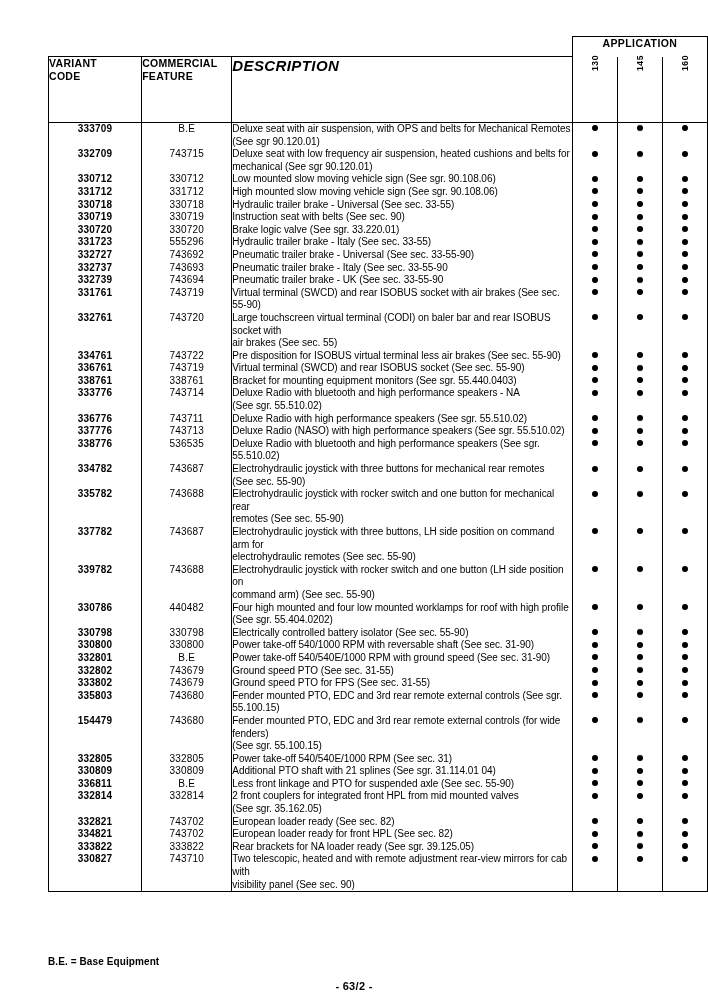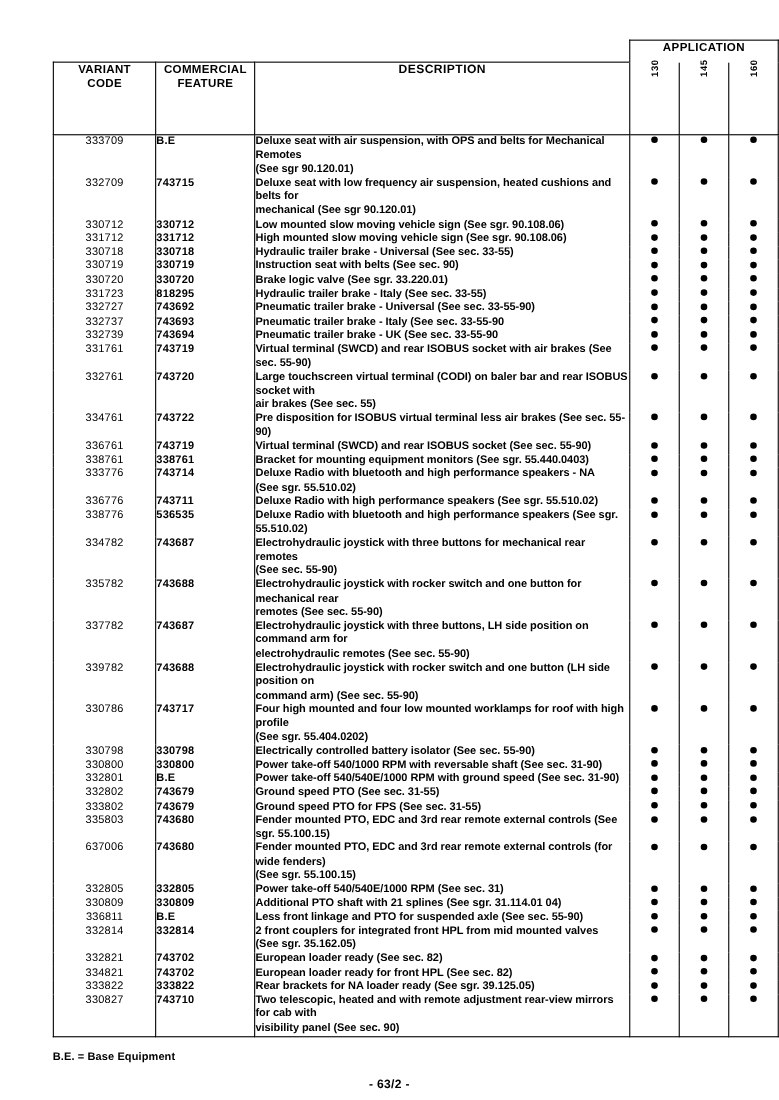--- a/index.html
+++ b/index.html
@@ -63,31 +63,32 @@
     text-align: center;
     vertical-align: middle;
     font-size: 10.5px;
     font-weight: bold;
     letter-spacing: 0.4px;
     color: #000;
   }
   .hdr-cell {
     border: 1px solid #000;
     height: 66px;
-    text-align: center;
+    text-align: left;
     vertical-align: middle;
     font-size: 10.5px;
     font-weight: bold;
     line-height: 1.22;
     letter-spacing: 0.3px;
     margin-top: 32px;
   }
   .hdr-cell.desc {
-    font-size: 11px;
+    font-size: 15px;
     letter-spacing: 0.4px;
+    font-style: italic;
   }
   .hdr-app-cell {
     border: 1px solid #000;
     border-top: none;
     height: 66px;
     vertical-align: bottom;
     text-align: center;
     position: relative;
   }
   .vert-label {
@@ -100,39 +101,39 @@
     white-space: nowrap;
     margin-bottom: 10px;
   }
 
   
   .cell-code {
     border-left: 1px solid #000;
     border-right: 1px solid #000;
     text-align: center;
     font-size: 10px;
+    font-weight: bold;
+    padding-top: 2px;
+    line-height: 12.6px;
+    letter-spacing: 0.2px;
+  }
+  .cell-feature {
+    border-right: 1px solid #000;
+    text-align: center;
+    font-size: 10px;
     font-weight: normal;
     padding-top: 2px;
     line-height: 12.6px;
     letter-spacing: 0.2px;
   }
-  .cell-feature {
-    border-right: 1px solid #000;
-    text-align: left;
-    font-size: 10px;
-    font-weight: bold;
-    padding-top: 2px;
-    line-height: 12.6px;
-    letter-spacing: 0.2px;
-  }
   .cell-desc {
     border-right: 1px solid #000;
     text-align: left;
     font-size: 10px;
-    font-weight: bold;
+    font-weight: normal;
     padding-top: 2px;
     padding-left: 6px;
     padding-right: 3px;
     line-height: 12.6px;
     letter-spacing: -0.05px;
   }
   .cell-desc .line2 { display: block; }
   .cell-app {
     border-right: 1px solid #000;
     text-align: center;
@@ -277,21 +278,21 @@
           <tr class="row">
             <td class="cell-code">330720</td>
             <td class="cell-feature">330720</td>
             <td class="cell-desc"><span>Brake logic valve (See sgr. 33.220.01)</span></td>
             <td class="cell-app"><span class="dot"></span></td>
             <td class="cell-app"><span class="dot"></span></td>
             <td class="cell-app"><span class="dot"></span></td>
           </tr>
           <tr class="row">
             <td class="cell-code">331723</td>
-            <td class="cell-feature">818295</td>
+            <td class="cell-feature">555296</td>
             <td class="cell-desc"><span>Hydraulic trailer brake - Italy (See sec. 33-55)</span></td>
             <td class="cell-app"><span class="dot"></span></td>
             <td class="cell-app"><span class="dot"></span></td>
             <td class="cell-app"><span class="dot"></span></td>
           </tr>
           <tr class="row">
             <td class="cell-code">332727</td>
             <td class="cell-feature">743692</td>
             <td class="cell-desc"><span>Pneumatic trailer brake - Universal (See sec. 33-55-90)</span></td>
             <td class="cell-app"><span class="dot"></span></td>
@@ -364,20 +365,28 @@
           </tr>
           <tr class="row">
             <td class="cell-code">336776</td>
             <td class="cell-feature">743711</td>
             <td class="cell-desc"><span>Deluxe Radio with high performance speakers (See sgr. 55.510.02)</span></td>
             <td class="cell-app"><span class="dot"></span></td>
             <td class="cell-app"><span class="dot"></span></td>
             <td class="cell-app"><span class="dot"></span></td>
           </tr>
           <tr class="row">
+            <td class="cell-code">337776</td>
+            <td class="cell-feature">743713</td>
+            <td class="cell-desc"><span>Deluxe Radio (NASO) with high performance speakers (See sgr. 55.510.02)</span></td>
+            <td class="cell-app"><span class="dot"></span></td>
+            <td class="cell-app"><span class="dot"></span></td>
+            <td class="cell-app"><span class="dot"></span></td>
+          </tr>
+          <tr class="row">
             <td class="cell-code">338776</td>
             <td class="cell-feature">536535</td>
             <td class="cell-desc"><span>Deluxe Radio with bluetooth and high performance speakers (See sgr. 55.510.02)</span></td>
             <td class="cell-app"><span class="dot"></span></td>
             <td class="cell-app"><span class="dot"></span></td>
             <td class="cell-app"><span class="dot"></span></td>
           </tr>
           <tr class="row">
             <td class="cell-code">334782</td>
             <td class="cell-feature">743687</td>
@@ -405,21 +414,21 @@
           <tr class="row">
             <td class="cell-code">339782</td>
             <td class="cell-feature">743688</td>
             <td class="cell-desc"><span>Electrohydraulic joystick with rocker switch and one button (LH side position on</span><span class="line2">command arm) (See sec. 55-90)</span></td>
             <td class="cell-app"><span class="dot"></span></td>
             <td class="cell-app"><span class="dot"></span></td>
             <td class="cell-app"><span class="dot"></span></td>
           </tr>
           <tr class="row">
             <td class="cell-code">330786</td>
-            <td class="cell-feature">743717</td>
+            <td class="cell-feature">440482</td>
             <td class="cell-desc"><span>Four high mounted and four low mounted worklamps for roof with high profile</span><span class="line2">(See sgr. 55.404.0202)</span></td>
             <td class="cell-app"><span class="dot"></span></td>
             <td class="cell-app"><span class="dot"></span></td>
             <td class="cell-app"><span class="dot"></span></td>
           </tr>
           <tr class="row">
             <td class="cell-code">330798</td>
             <td class="cell-feature">330798</td>
             <td class="cell-desc"><span>Electrically controlled battery isolator (See sec. 55-90)</span></td>
             <td class="cell-app"><span class="dot"></span></td>
@@ -460,21 +469,21 @@
           </tr>
           <tr class="row">
             <td class="cell-code">335803</td>
             <td class="cell-feature">743680</td>
             <td class="cell-desc"><span>Fender mounted PTO, EDC and 3rd rear remote external controls (See sgr. 55.100.15)</span></td>
             <td class="cell-app"><span class="dot"></span></td>
             <td class="cell-app"><span class="dot"></span></td>
             <td class="cell-app"><span class="dot"></span></td>
           </tr>
           <tr class="row">
-            <td class="cell-code">637006</td>
+            <td class="cell-code">154479</td>
             <td class="cell-feature">743680</td>
             <td class="cell-desc"><span>Fender mounted PTO, EDC and 3rd rear remote external controls (for wide fenders)</span><span class="line2">(See sgr. 55.100.15)</span></td>
             <td class="cell-app"><span class="dot"></span></td>
             <td class="cell-app"><span class="dot"></span></td>
             <td class="cell-app"><span class="dot"></span></td>
           </tr>
           <tr class="row">
             <td class="cell-code">332805</td>
             <td class="cell-feature">332805</td>
             <td class="cell-desc"><span>Power take-off 540/540E/1000 RPM (See sec. 31)</span></td>

